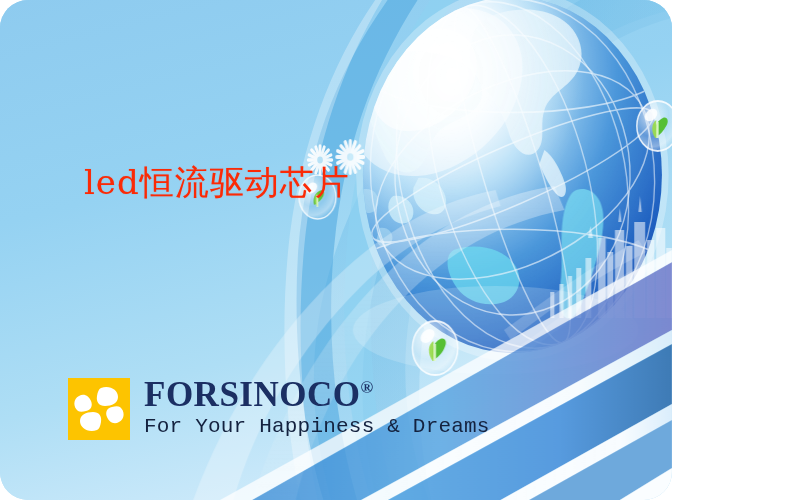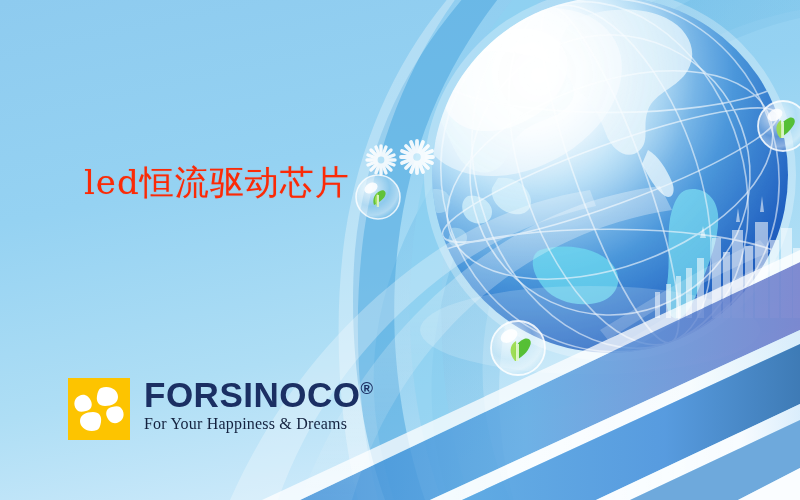--- a/index.html
+++ b/index.html
@@ -2,25 +2,26 @@
 <html><head>
 <meta charset="utf-8">
 <style>
   html, body {
     margin: 0;
     padding: 0;
     background: #ffffff;
   }
   #banner {
     position: relative;
-    width: 800px;
+    width: 672px;
     height: 500px;
     overflow: hidden;
     font-family: "Liberation Sans", sans-serif;
     background: linear-gradient(170deg, #8fcdf0 0%, #93d0f2 35%, #a8daf4 70%, #c5e6f8 100%);
+    border-radius: 28px;
   }
   .layer {
     position: absolute;
     inset: 0;
     width: 100%;
     height: 100%;
     pointer-events: none;
   }
   #headline {
     position: absolute;
@@ -51,36 +52,36 @@
     background: #fdc400;
     flex: 0 0 auto;
   }
   #logo-text {
     margin-left: 14px;
     display: flex;
     flex-direction: column;
     justify-content: flex-start;
   }
   #logo-wordmark {
-    font-family: Liberation Sans, sans-serif;
+    font-family: Liberation Serif, serif;
     font-weight: bold;
     font-size: 35px;
     line-height: 0.98;
     color: #1b2f63;
     letter-spacing: 0.5px;
     white-space: nowrap;
   }
   #logo-wordmark .reg {
     font-size: 17px;
     vertical-align: super;
     line-height: 1;
   }
   #logo-tagline {
-    font-family: Liberation Serif, serif;
-    font-size: 16px;
+    font-family: Liberation Mono, monospace;
+    font-size: 21px;
     color: #14223f;
     letter-spacing: 0.2px;
     margin-top: 3px;
     white-space: nowrap;
   }
 </style>
 </head>
 <body>
 
 <div id="banner">

